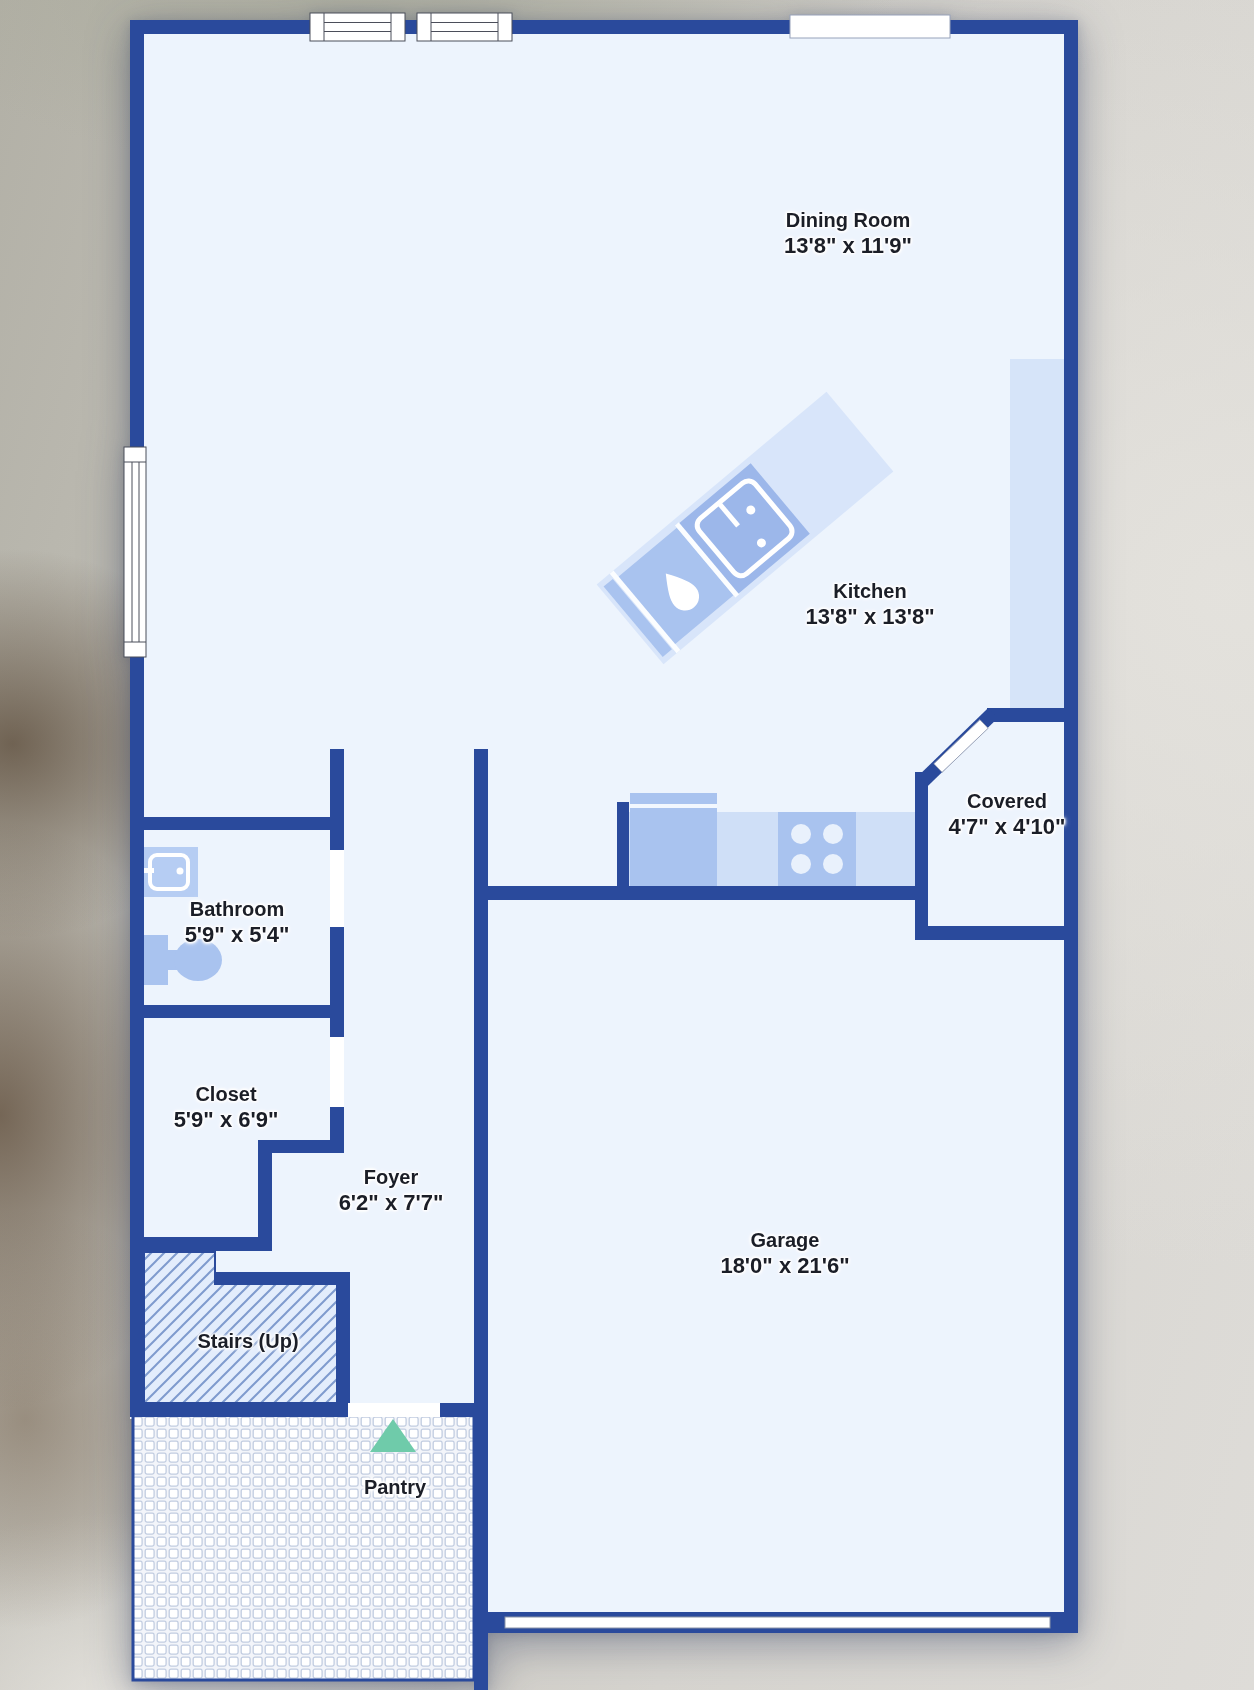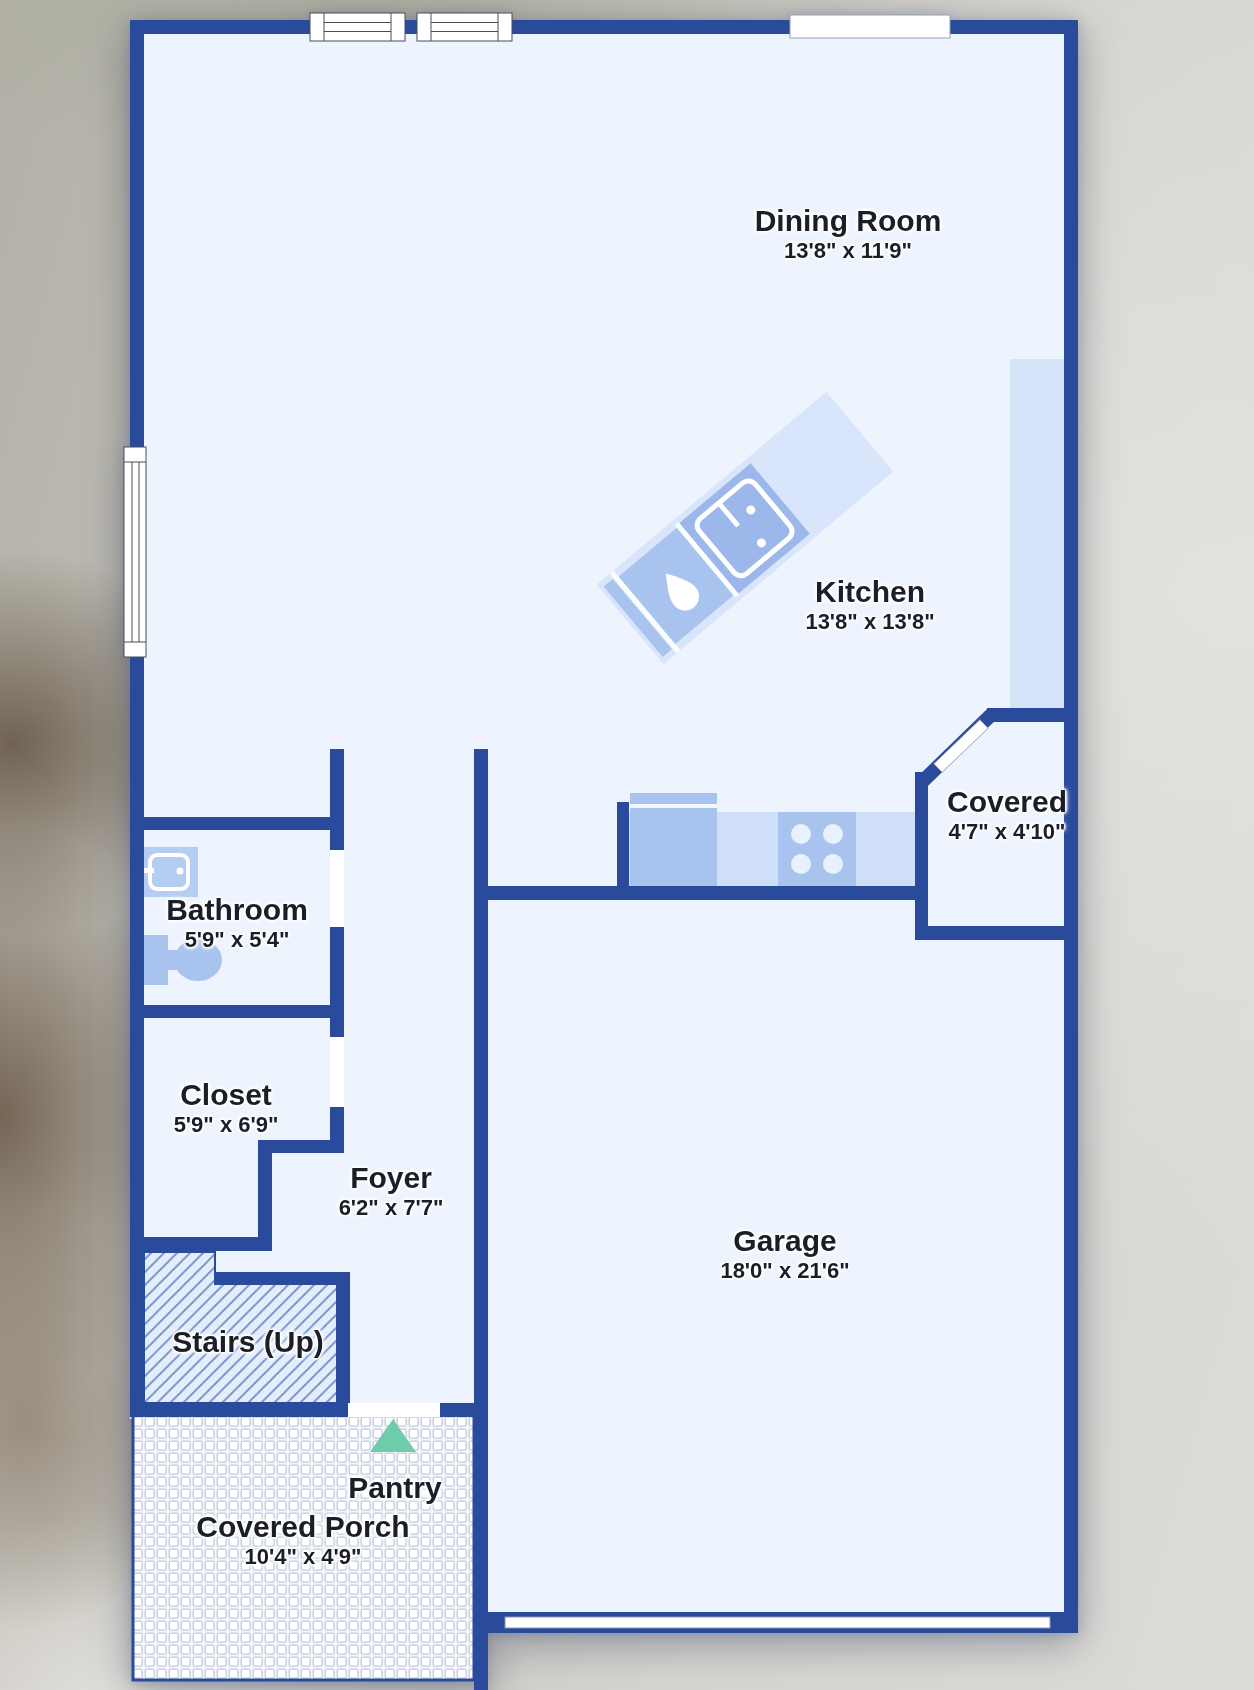--- a/index.html
+++ b/index.html
@@ -13,21 +13,21 @@
       radial-gradient(420px 260px at 10% 101%, rgba(231,229,224,.9), rgba(231,229,224,0) 75%),
       radial-gradient(700px 280px at 30% -2%, rgba(167,169,152,.75), rgba(167,169,152,0) 75%),
       radial-gradient(900px 800px at 98% 35%, rgba(228,226,221,.95), rgba(228,226,221,0) 85%),
       linear-gradient(105deg,#b2b0a6 0%,#c7c5be 35%,#d6d4cf 65%,#dedcd8 100%);}
   .plan-svg{position:absolute;left:0;top:0;
     filter:drop-shadow(0 10px 22px rgba(30,45,80,.32)) drop-shadow(0 2px 6px rgba(30,45,80,.22));}
   .room-label{position:absolute;transform:translate(-50%,-50%);text-align:center;
     white-space:nowrap;color:#1b1e27;font-weight:bold;
     text-shadow:0 0 4px #fff,0 0 4px #fff,0 0 7px #fff,
       -1px -1px 2px #fff,1px 1px 2px #fff,1px -1px 2px #fff,-1px 1px 2px #fff;}
-  .room-name{font-size:30px;line-height:1.18;margin-top:13px;}
+  .room-name{font-size:20px;line-height:1.18;margin-top:13px;}
   .room-dims{font-size:22px;line-height:1.18;}
   .room-dims:empty{display:none;}
 </style>
 </head>
 <body>
 
 <div class="stage">
   <div class="photo-bg"></div>
 
   <svg class="plan-svg" width="1254" height="1690" viewBox="0 0 1254 1690">
@@ -181,17 +181,13 @@
 
   </div>
   <div class="room-label" style="left:785px;top:1247px">
     <div class="room-name">Garage</div>
     <div class="room-dims">18'0" x 21'6"</div>
   </div>
   <div class="room-label" style="left:395px;top:1481px">
     <div class="room-name">Pantry</div>
 
   </div>
-  <div class="room-label" style="left:303px;top:1533px">
-    <div class="room-name">Covered Porch</div>
-    <div class="room-dims">10'4" x 4'9"</div>
-  </div>
 </div>
 
 </body></html>

